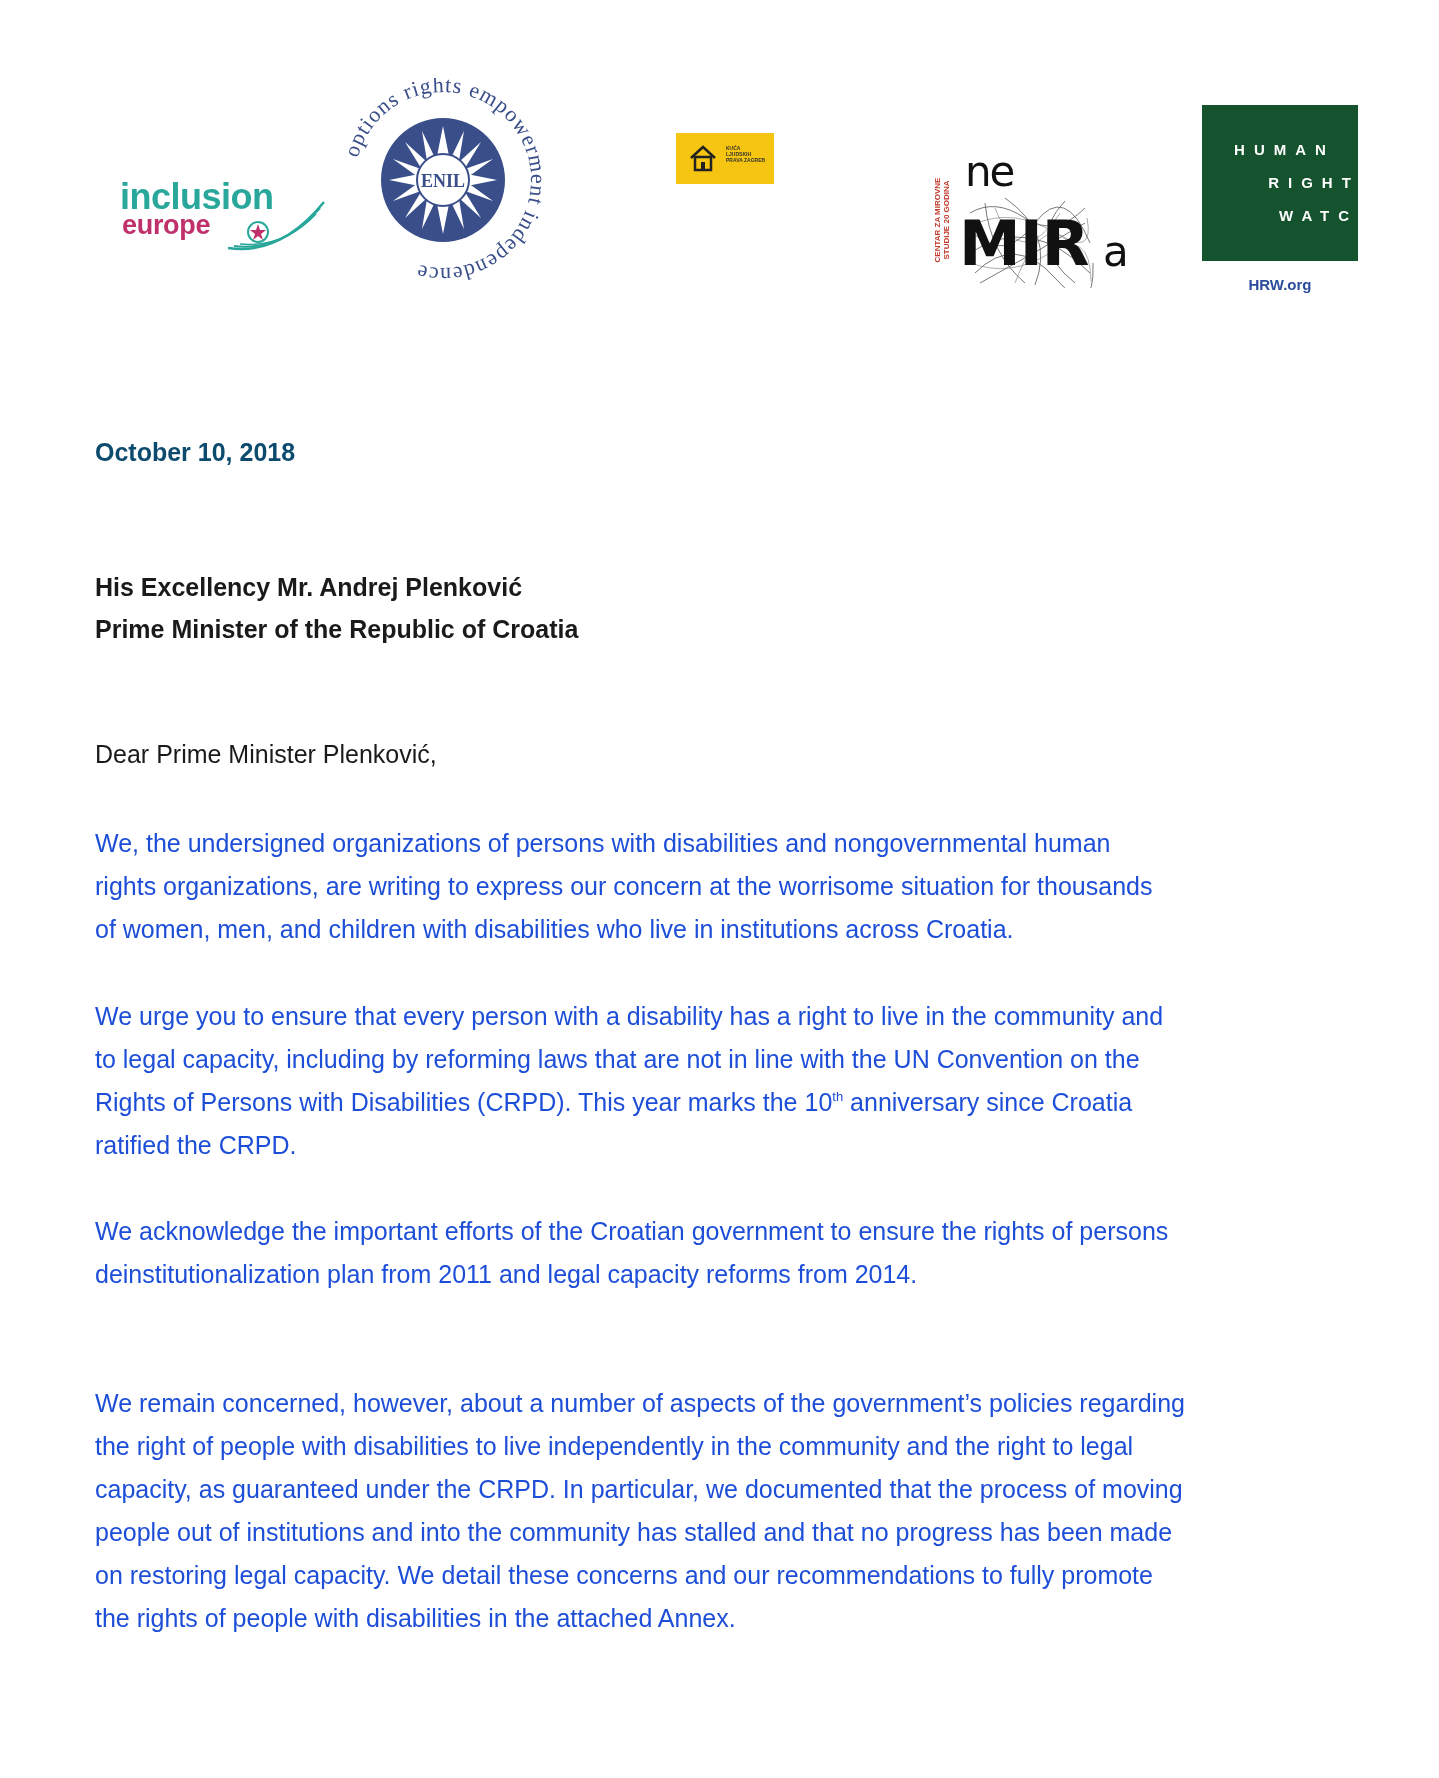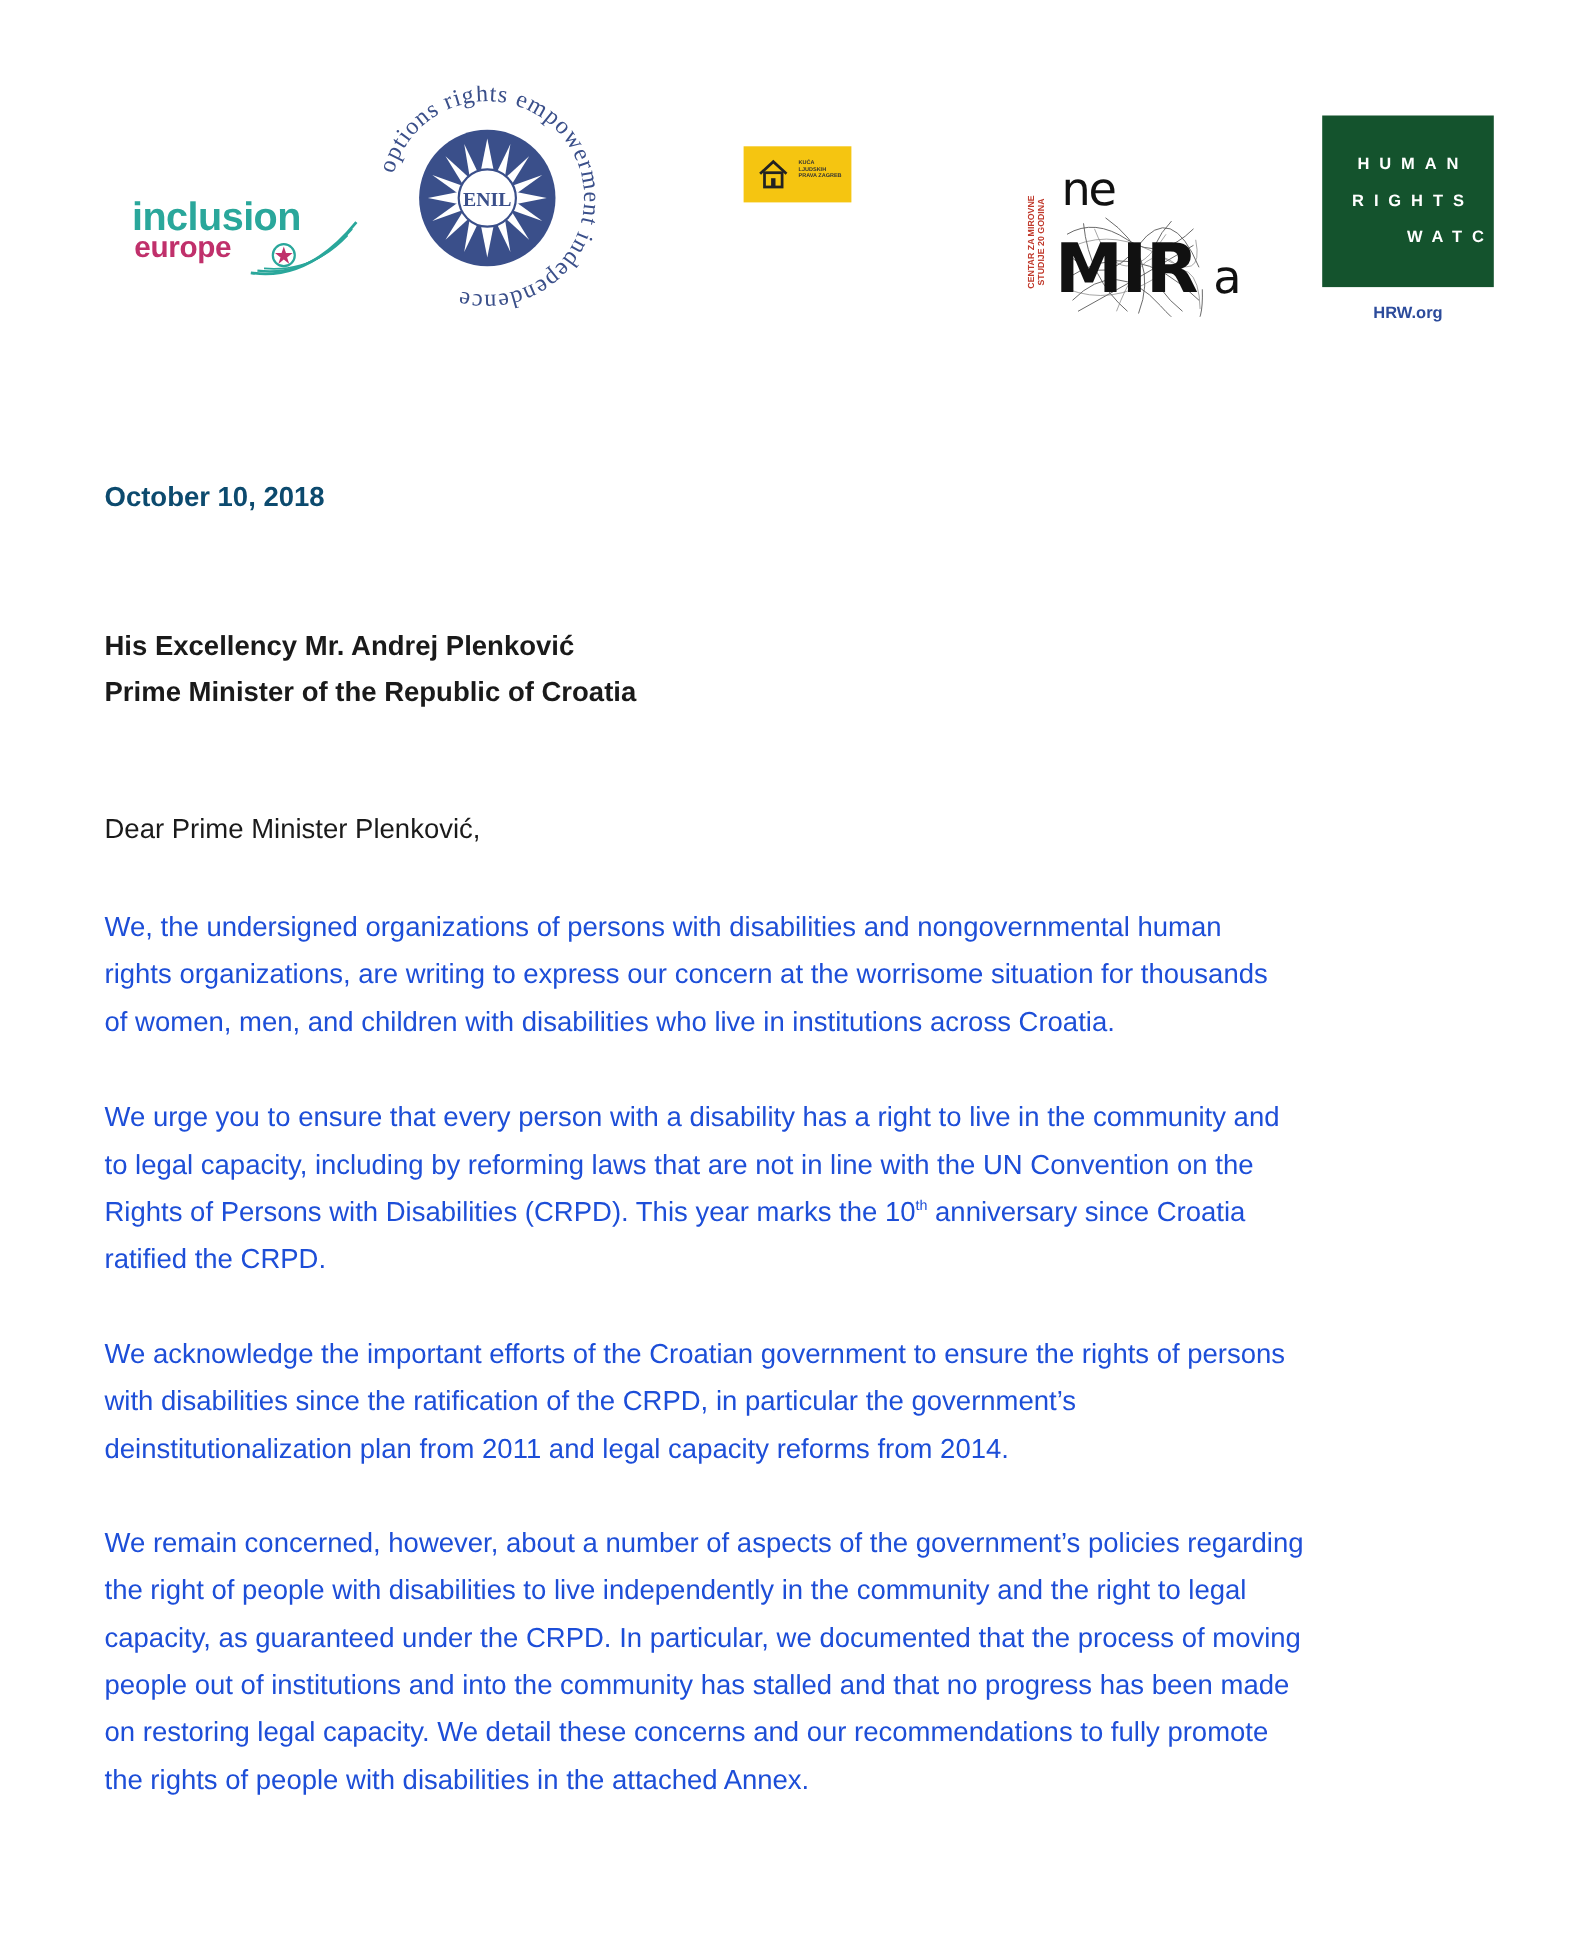--- a/index.html
+++ b/index.html
@@ -113,21 +113,21 @@
         <path d="M5 20 Q30 5 60 25 T120 15 M8 40 Q40 70 70 30 T125 50 M10 80 Q50 40 90 85 T128 70 M20 10 Q25 60 60 90 M40 5 Q90 40 70 92 M100 8 Q60 50 110 90 M5 60 Q65 20 125 80 M15 90 Q70 60 120 30" fill="none" stroke="#555" stroke-width="0.8"></path>
         <path d="M12 30 Q50 15 90 40 T122 25 M6 70 Q45 85 85 60 T126 88 M30 15 Q55 80 95 20 M50 90 Q80 10 115 60" fill="none" stroke="#777" stroke-width="0.6"></path>
       </svg>
       <span class="cms-ne">ne</span>
       <span class="cms-mira">MIR</span>
       <span class="cms-a">a</span>
     </div>
 
     <div class="hrw-box">
       <span class="hrw-line" style="top:36px;">HUMAN</span>
-      <span class="hrw-line" style="top:69px;">RIGHTS</span>
+      <span class="hrw-line" style="top:69px;padding-left:39px;">RIGHTS</span>
       <span class="hrw-line" style="top:102px;margin-left:44px;">WATCH</span>
     </div>
     <span class="hrw-url">HRW.org</span>
   </div>
 
   <div class="date">October 10, 2018</div>
 
   <div class="addr">
     <span style="display:block">His Excellency Mr. Andrej Plenković</span>
     <span style="display:block">Prime Minister of the Republic of Croatia</span>
@@ -143,21 +143,20 @@
 
   <div class="para" style="top:995px;">
     <span class="line">We urge you to ensure that every person with a disability has a right to live in the community and</span>
     <span class="line">to legal capacity, including by reforming laws that are not in line with the UN Convention on the</span>
     <span class="line"><span>Rights of Persons with Disabilities (CRPD). This year marks the 10</span><sup>th</sup><span> anniversary since Croatia</span></span>
     <span class="line">ratified the CRPD.</span>
   </div>
 
   <div class="para" style="top:1210px;">
     <span class="line">We acknowledge the important efforts of the Croatian government to ensure the rights of persons</span>
-    <span class="line">with disabilities since the ratification of the CRPD, in particular the government’s</span>
     <span class="line">deinstitutionalization plan from 2011 and legal capacity reforms from 2014.</span>
   </div>
 
   <div class="para" style="top:1382px;">
     <span class="line">We remain concerned, however, about a number of aspects of the government’s policies regarding</span>
     <span class="line">the right of people with disabilities to live independently in the community and the right to legal</span>
     <span class="line">capacity, as guaranteed under the CRPD. In particular, we documented that the process of moving</span>
     <span class="line">people out of institutions and into the community has stalled and that no progress has been made</span>
     <span class="line">on restoring legal capacity. We detail these concerns and our recommendations to fully promote</span>
     <span class="line">the rights of people with disabilities in the attached Annex.</span>

